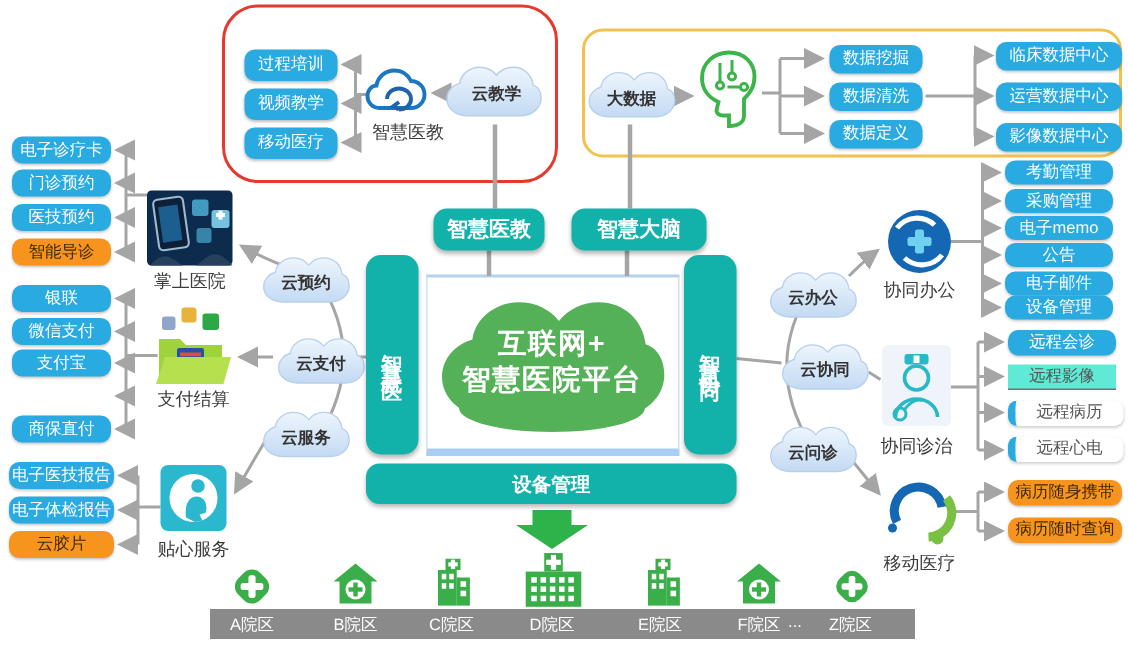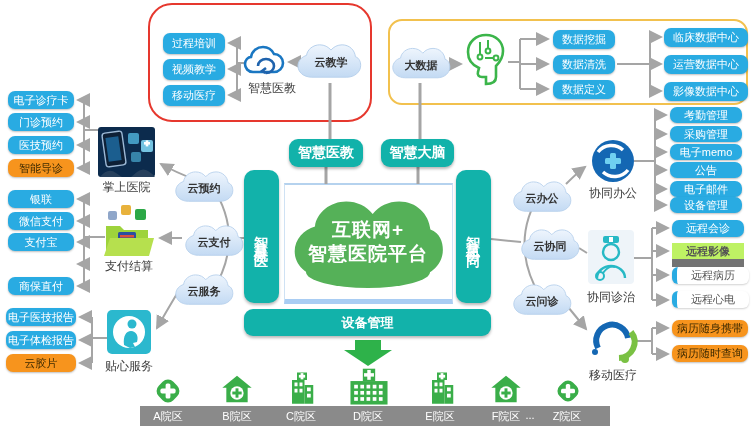--- a/index.html
+++ b/index.html
@@ -4,22 +4,22 @@
 <style>
   html,body{margin:0;padding:0;background:#fff;}
   #stage{position:relative;width:752px;height:430px;background:#fff;overflow:hidden;
          font-family:"Liberation Sans","DejaVu Sans",sans-serif;}
   .abs{position:absolute;}
   
   .node{position:absolute;display:flex;align-items:center;justify-content:center;
         background:#29abe2;color:#fff;font-size:11px;line-height:1;
         border-radius:7px;box-shadow:0 1px 2px rgba(0,0,0,.25);white-space:nowrap;}
   .node.orange{background:#f7941d;color:#3d2a00;}
-  .node.w-under{background:#bef264;color:#555;border-radius:0;
-        border-bottom:8px solid #737373;box-shadow:none;font-weight:bold;}
+  .node.w-under{background:#5eead4;color:#555;border-radius:0;
+        border-bottom:1px solid #737373;box-shadow:none;}
   .node.w-left{background:#fff;color:#555;border-left:5px solid #29abe2;
         border-radius:6px;box-shadow:0 1px 2px rgba(0,0,0,.18);}
   
   .teal{position:absolute;display:flex;align-items:center;justify-content:center;
         background:#12b2aa;color:#fff;font-weight:bold;border-radius:9px;
         box-shadow:0 2px 3px rgba(0,0,0,.28);font-size:14px;}
   .vbar{writing-mode:vertical-lr;text-orientation:upright;letter-spacing:6px;
         border-radius:10px;font-size:14px;}
   .platform{position:absolute;background:#fff;border:1px solid #cfe2f4;
         border-top:2px solid #b5d2ee;border-bottom:5px solid #a9cdf3;}
@@ -244,21 +244,21 @@
   <div class="lbl z2" style="left:248px;top:80px;width:48px;">智慧医教</div>
 
   <div class="node z2" style="left:553px;top:30px;width:62px;height:19px;">数据挖掘</div>
   <div class="node z2" style="left:553px;top:55px;width:62px;height:19px;">数据清洗</div>
   <div class="node z2" style="left:553px;top:80px;width:62px;height:19px;">数据定义</div>
   <div class="node z2" style="left:664px;top:55px;width:84px;height:19px;">运营数据中心</div>
   <div class="node z2" style="left:664px;top:28px;width:84px;height:19px;">临床数据中心</div>
   <div class="node z2" style="left:664px;top:82px;width:84px;height:19px;">影像数据中心</div>
 
   <div class="teal z2" style="left:289px;top:139px;width:74px;height:28px;">智慧医教</div>
-  <div class="teal z2" style="left:381px;top:139px;width:73px;height:28px;">智慧大脑</div>
+  <div class="teal z2" style="left:381px;top:139px;width:90px;height:28px;">智慧大脑</div>
 
   <div class="teal vbar z2" style="left:244px;top:170px;width:35px;height:133px;">智慧就医</div>
   <div class="teal vbar z2" style="left:456px;top:170px;width:35px;height:133px;">智慧协同</div>
   <div class="platform" style="left:284px;top:183px;width:167px;height:114px;"></div>
   <div class="ptitle z2" style="left:288px;top:218px;width:160px;">
     <span>互联网+</span><br>
     <span>智慧医院平台</span>
   </div>
   <div class="teal z2" style="left:244px;top:309px;width:247px;height:27px;font-size:13px;">设备管理</div>
 

